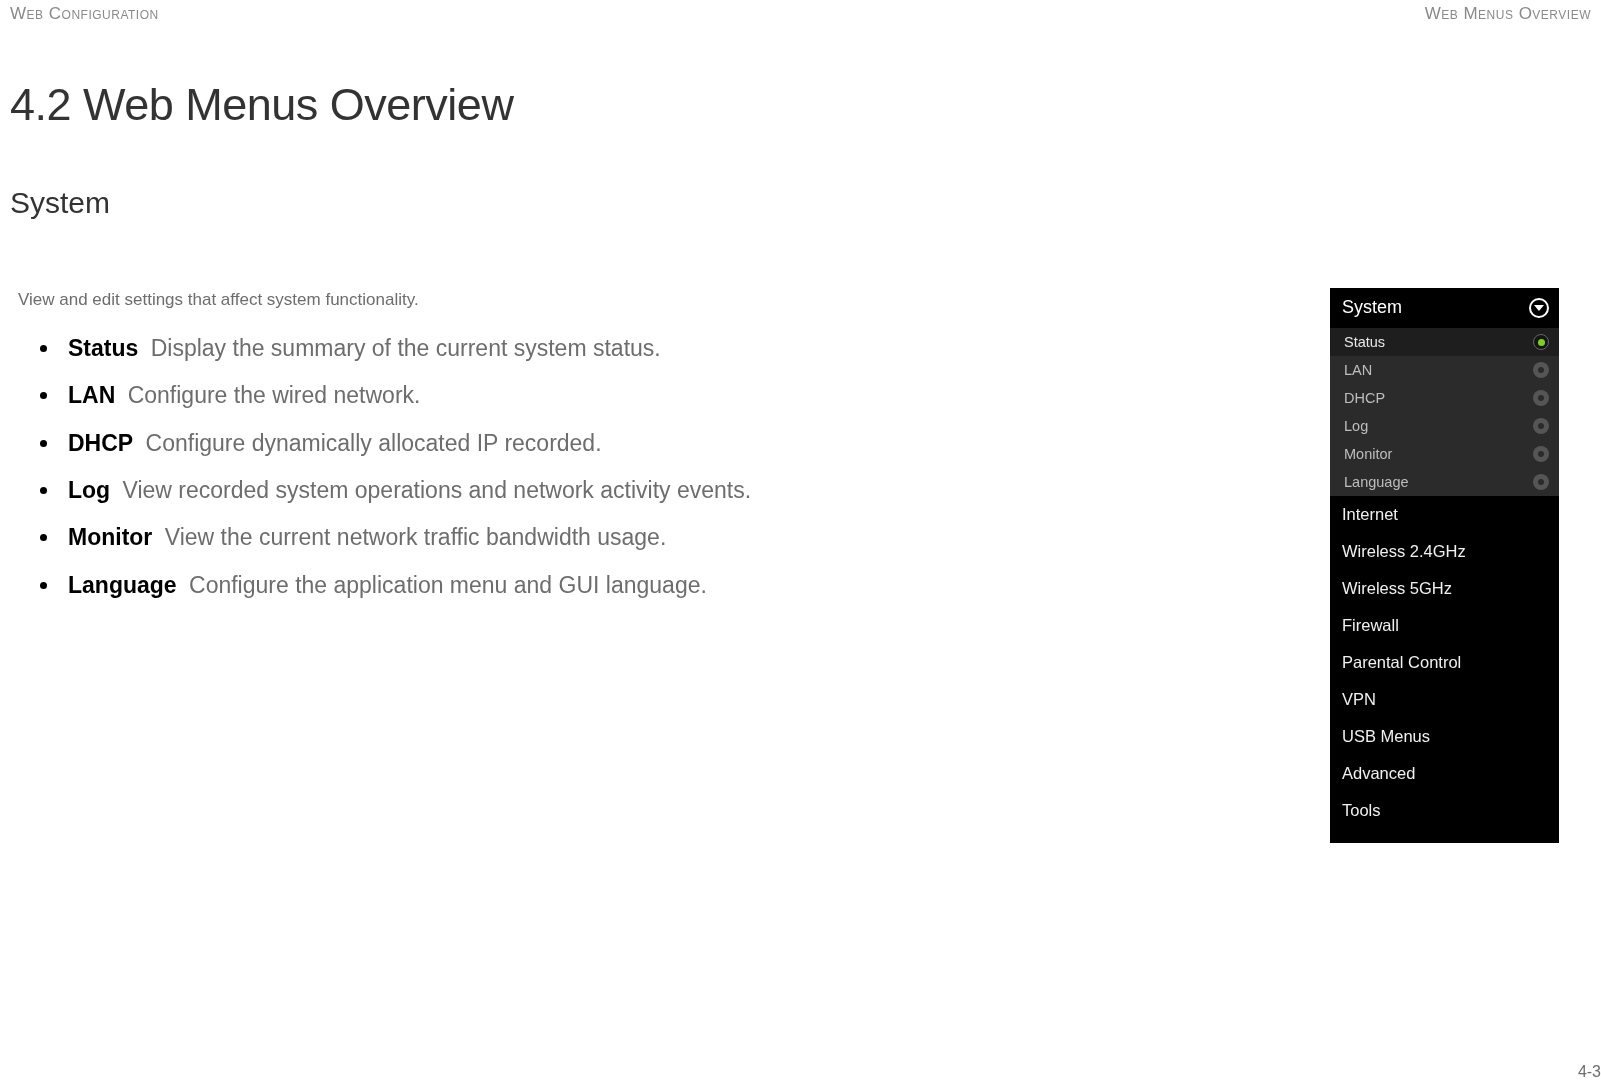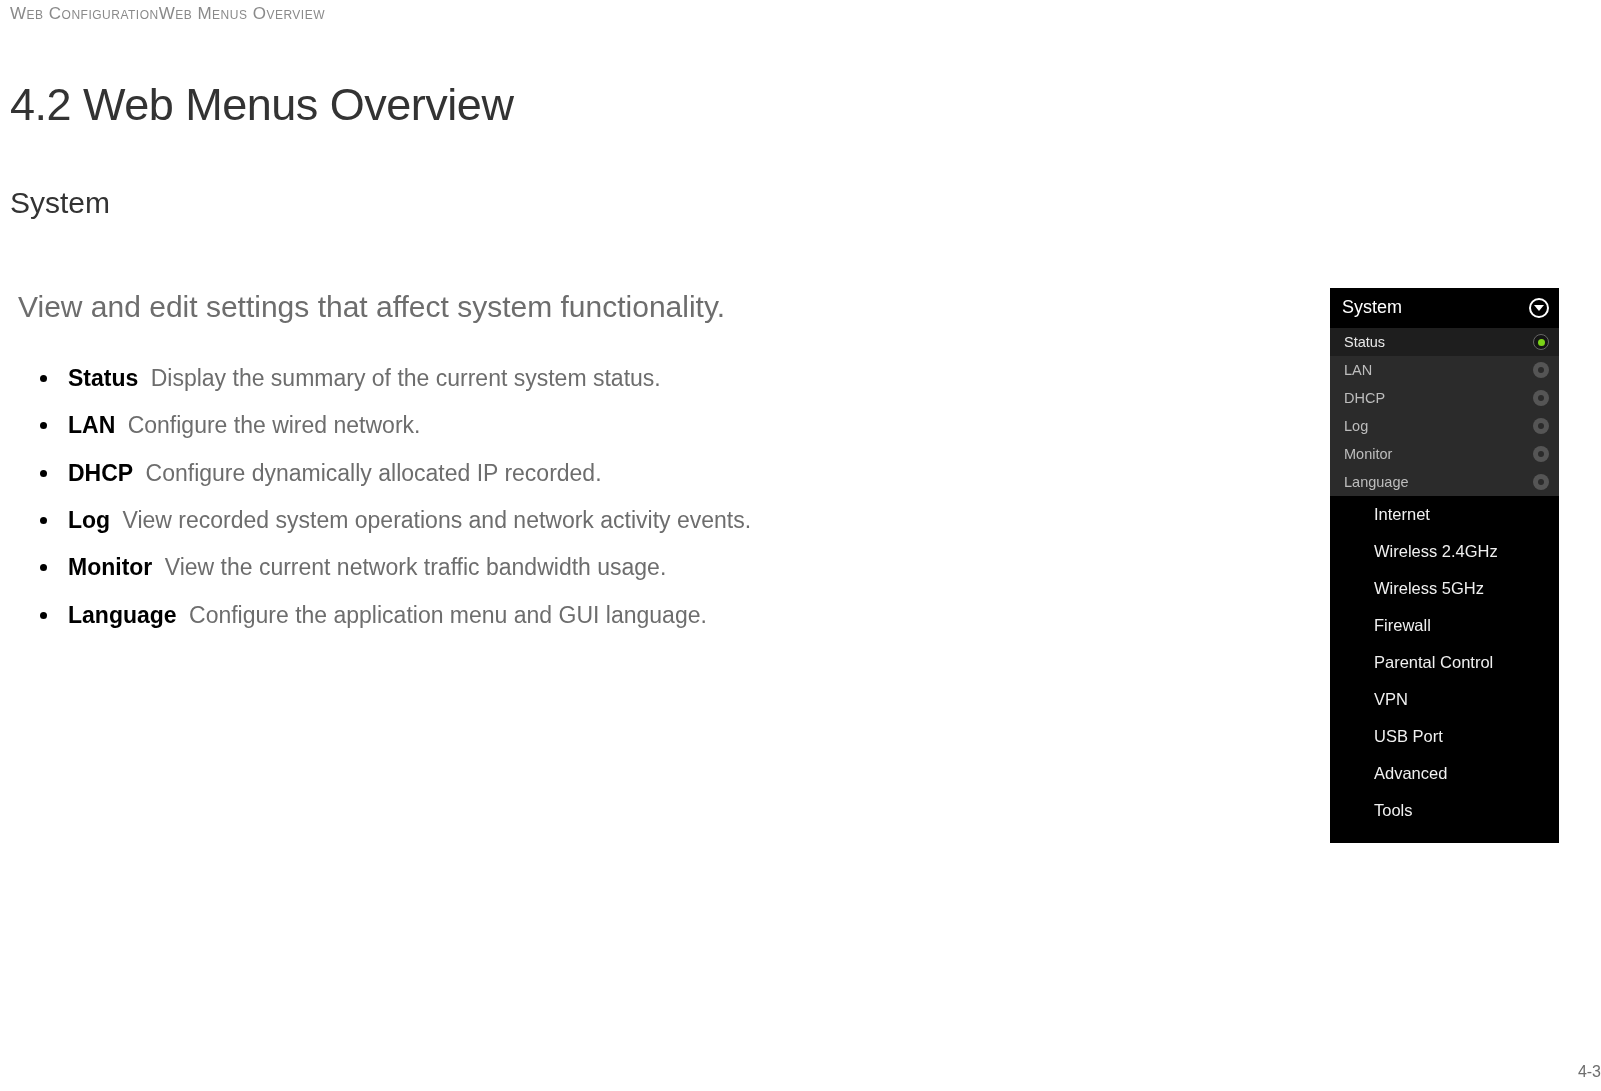--- a/index.html
+++ b/index.html
@@ -6,20 +6,21 @@
     body {
       font-family: Arial, Helvetica, sans-serif;
       width: 1601px;
       height: 1091px;
       background: #fff;
       position: relative;
       color: #000;
     }
     .header {
       display: flex;
+      justify-content: space-between;
       padding: 4px 10px 0 10px;
       font-size: 17px;
       color: #8a8a8a;
       font-variant: small-caps;
       letter-spacing: 0.5px;
     }
     .header span { font-weight: 400; }
     .page-title {
       font-size: 45px;
       font-weight: 400;
@@ -37,23 +38,23 @@
     }
     .content-wrap {
       display: flex;
       align-items: flex-start;
       margin-top: 70px;
       padding: 0 10px 0 18px;
       gap: 40px;
     }
     .text-col { flex: 1; }
     .intro {
-      font-size: 30px;
+      font-size: 17px;
       color: #6d6d6d;
-      margin-bottom: 38px;
+      margin-bottom: 22px;
     }
     ul.items {
       list-style: none;
       padding-left: 50px;
     }
     ul.items li {
       position: relative;
       font-size: 23px;
       color: #6d6d6d;
       margin-bottom: 14px;
@@ -136,21 +137,20 @@
       width: 6px; height: 6px;
       border-radius: 50%;
       background: #2b2b2b;
     }
     .radio.active { background: #151515; border:1px solid #666; }
     .radio.active .radio-inner { background: #7bd318; width:7px; height:7px; }
     .main-item {
       padding: 9px 12px;
       font-size: 16.5px;
       color: #f0f0f0;
-      margin-left: 32px;
     }
     .footer {
       position: absolute;
       bottom: 10px;
       left: 0; right: 0;
       text-align: right;
       font-size: 16px;
       color: #6d6d6d;
     }
   </style>
@@ -222,19 +222,19 @@
             <span class="radio-inner"></span>
           </span>
       </div>
     </div>
     <div class="main-item">Internet</div>
     <div class="main-item">Wireless 2.4GHz</div>
     <div class="main-item">Wireless 5GHz</div>
     <div class="main-item">Firewall</div>
     <div class="main-item">Parental Control</div>
     <div class="main-item">VPN</div>
-    <div class="main-item">USB Port</div>
+    <div class="main-item">USB Menus</div>
     <div class="main-item">Advanced</div>
     <div class="main-item">Tools</div>
   </div>
 </div>
 
 <div class="footer">4-3</div>
 
 </body></html>

